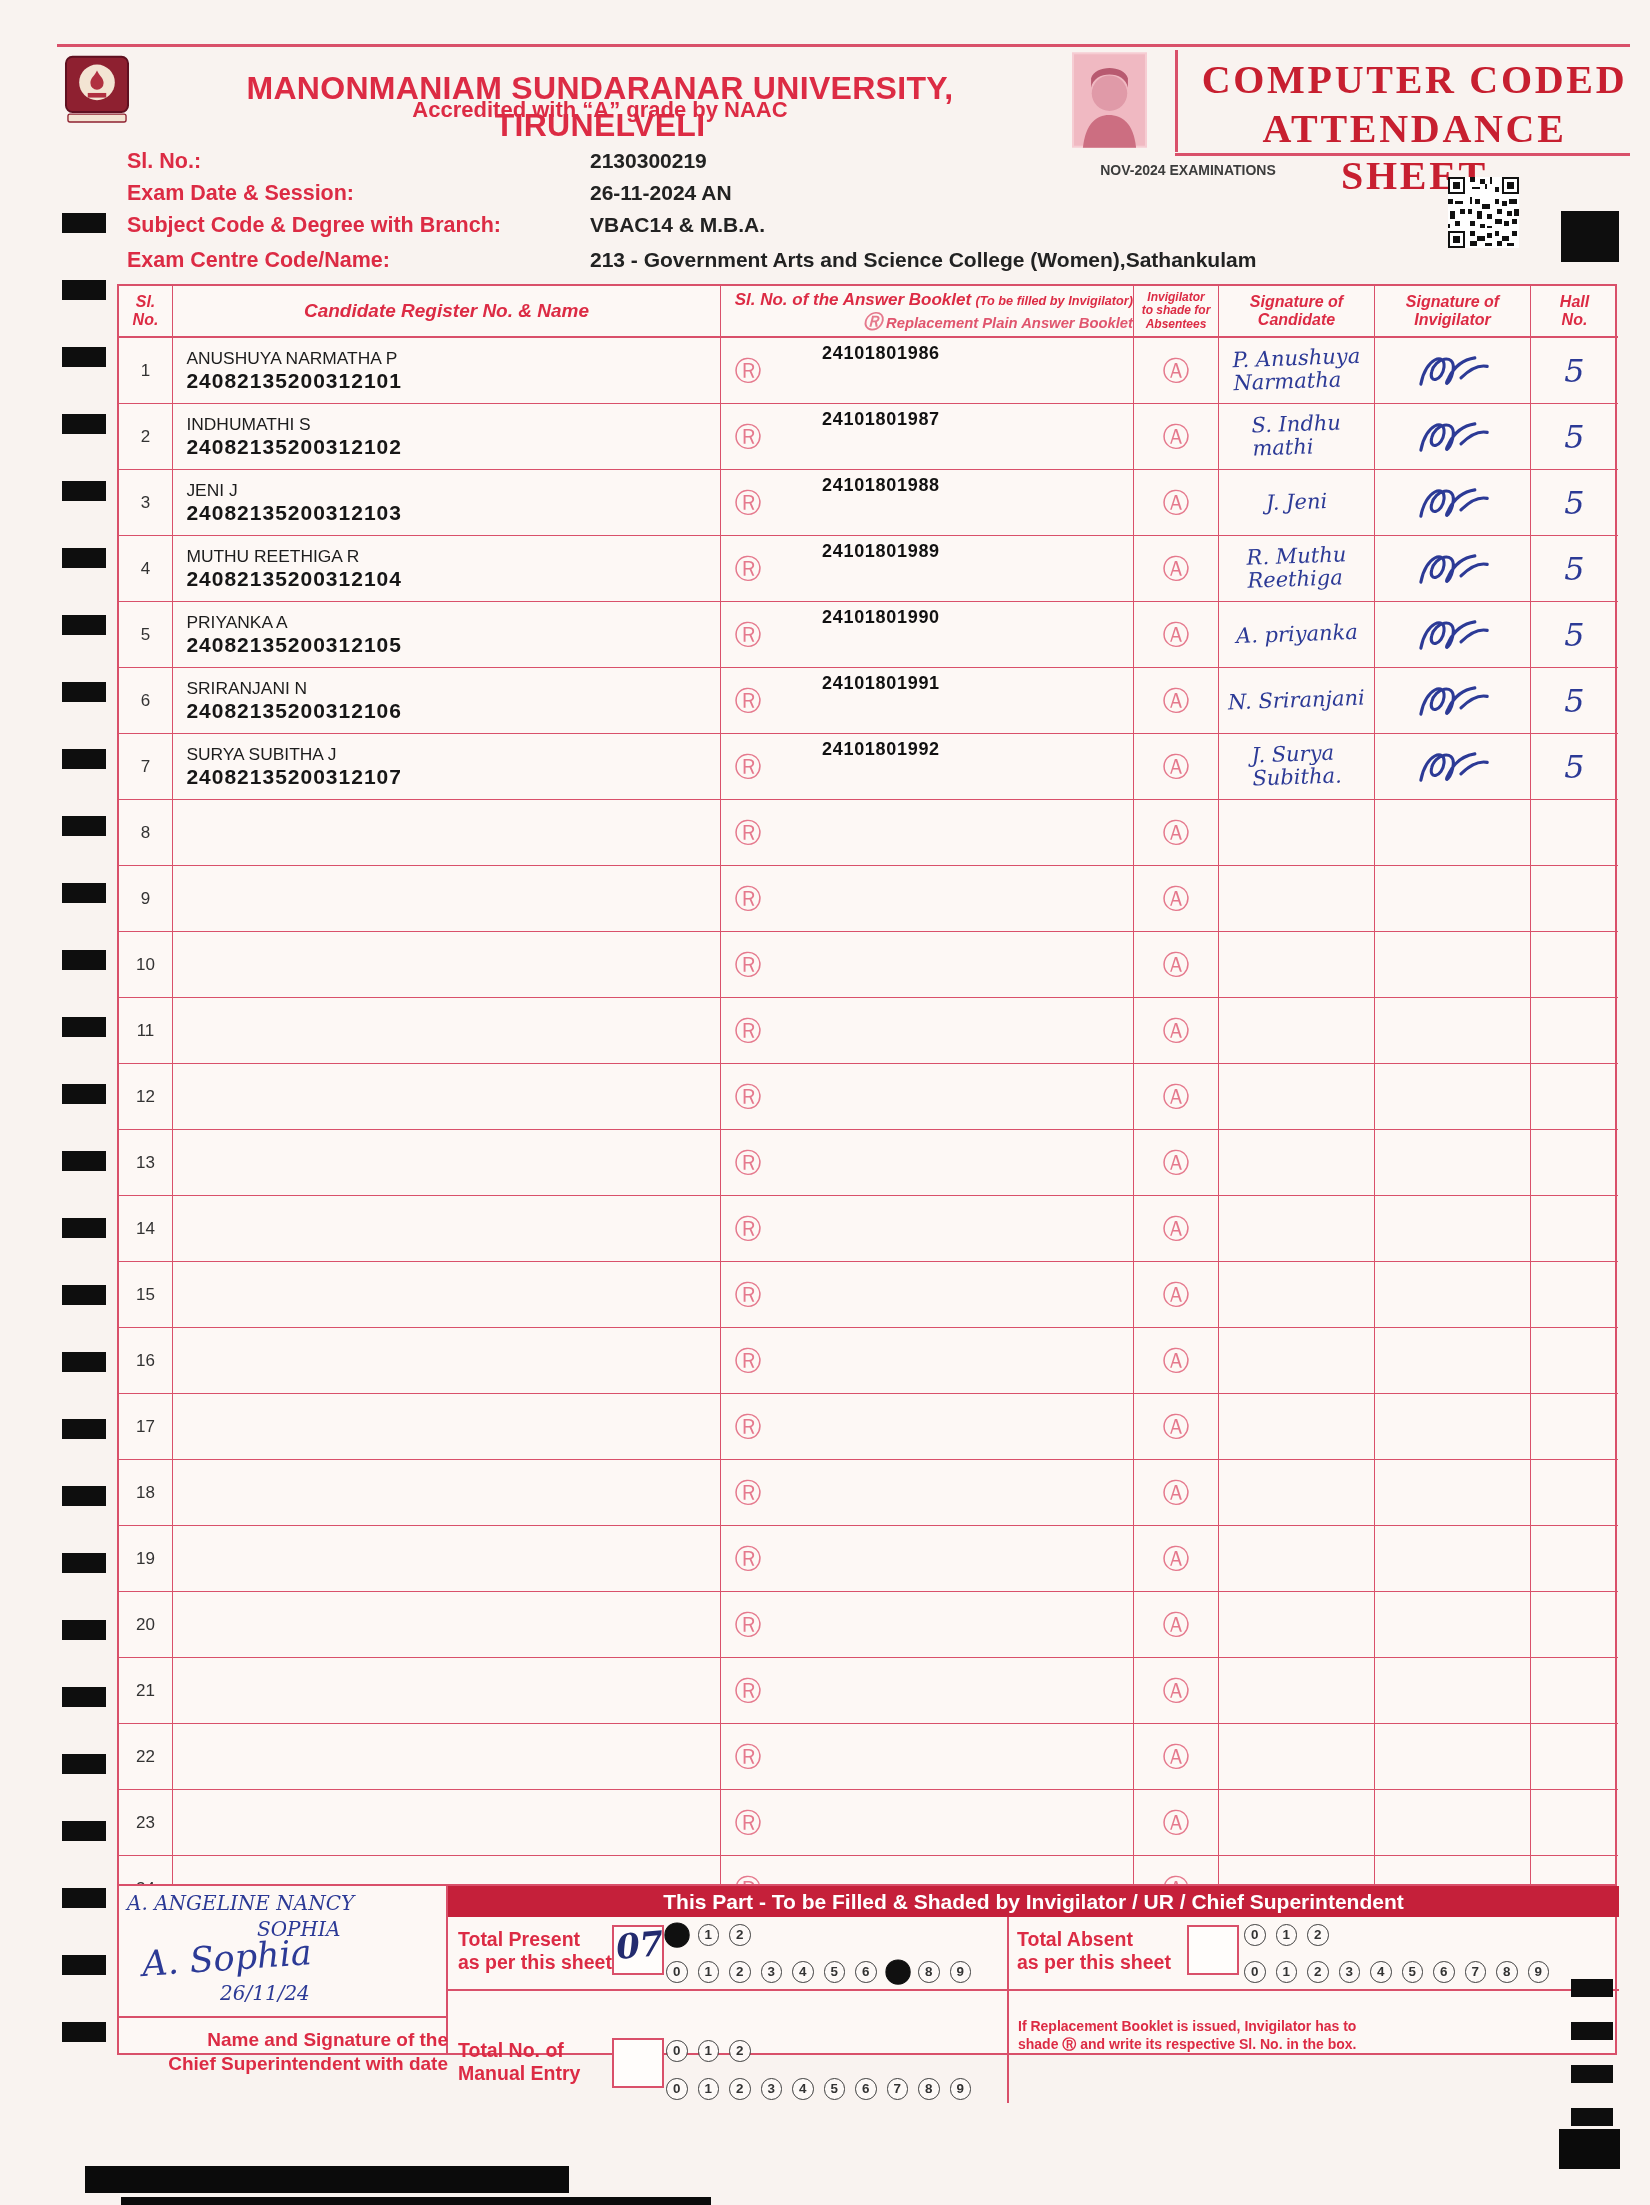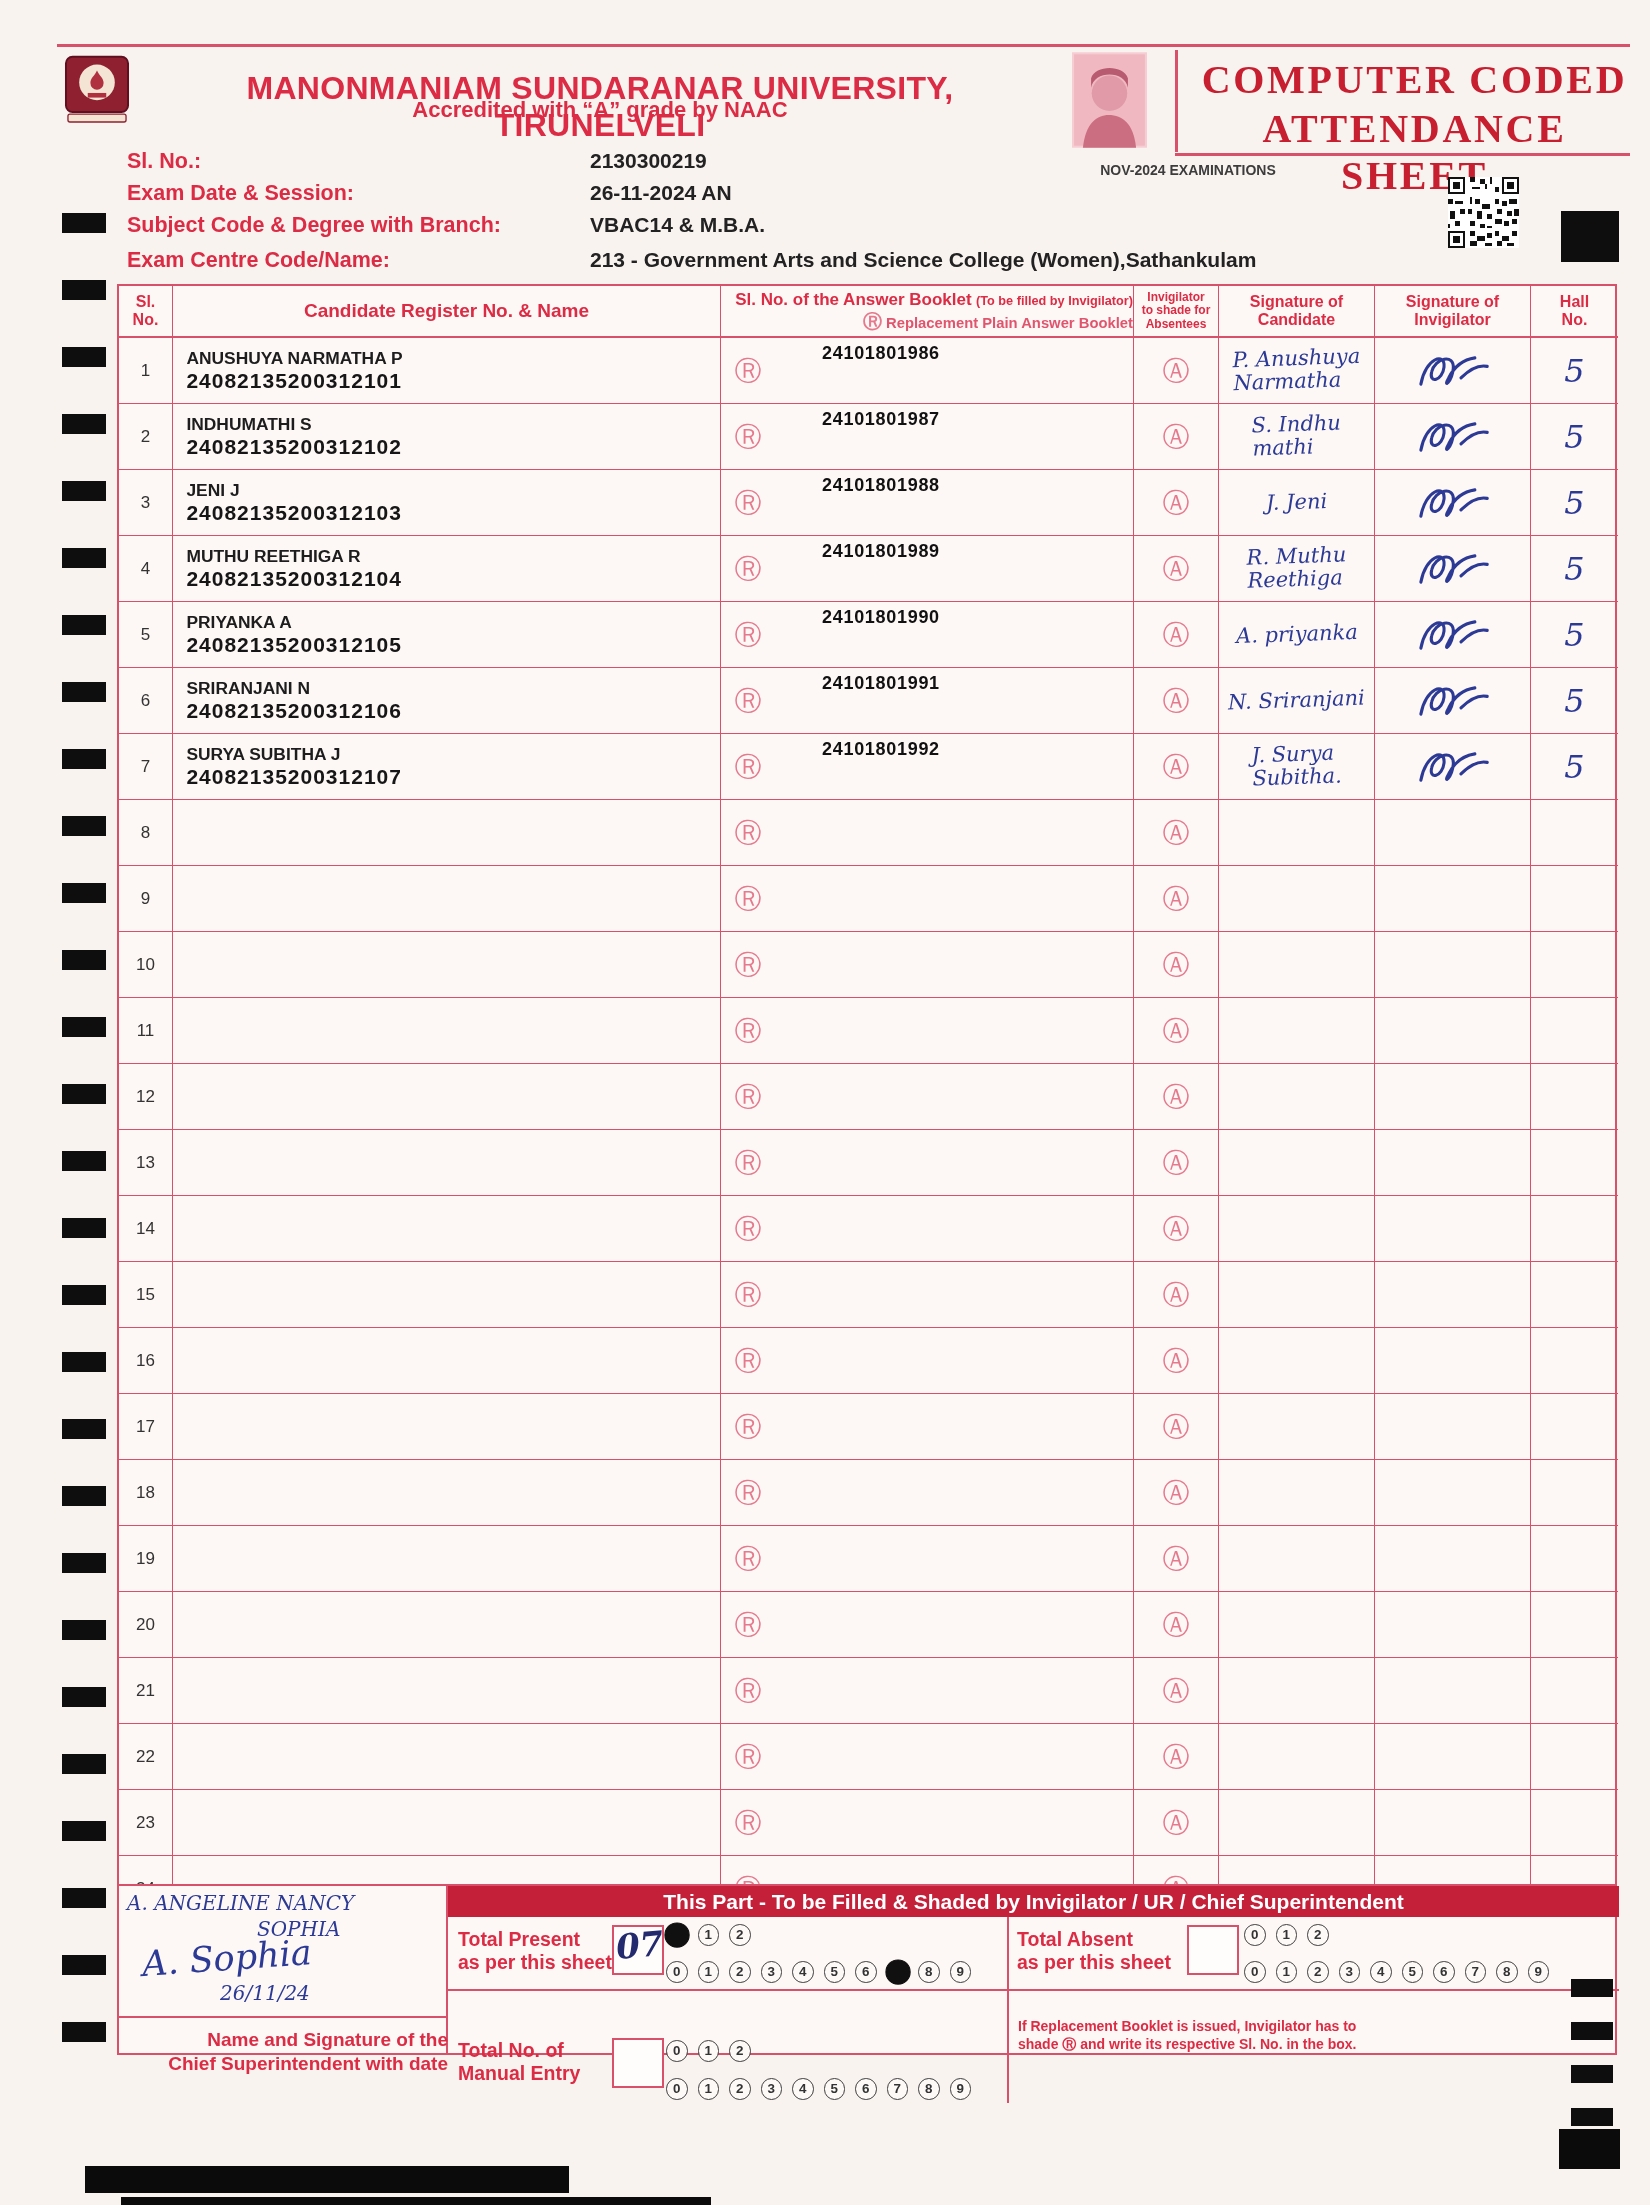--- a/index.html
+++ b/index.html
@@ -35,41 +35,41 @@
   .nov{ left:1094px; top:162px; width:188px; text-align:center; font-size:14px; font-weight:bold; color:#3c3c3c; }
   .qr{ left:1448px; top:177px; width:71px; height:71px; }
 
   .il{ position:absolute; left:127px; font-size:21.5px; font-weight:bold; color:var(--red,#dc2b44); }
   .iv{ position:absolute; left:590px; font-size:21px; font-weight:bold; color:#222; }
   .y1{ top:149px; } .y2{ top:181px; } .y3{ top:213px; } .y4{ top:248px; }
 
   
   .table{ left:117px; top:284px; width:1500px; border:2px solid var(--line,#d9506a); background:#fdf8f5; }
   .thead,.trow{ display:grid; grid-template-columns:54px 548px 413px 85px 156px 156px 87px; }
-  .thead{ height:52px; }
+  .thead{ height:52px;font-style:italic; }
   .th{ border-right:1.3px solid var(--line,#d9506a); border-bottom:2px solid var(--line,#d9506a);
        display:flex; flex-direction:column; justify-content:center; align-items:center; text-align:center;
        color:var(--red,#dc2b44); font-weight:bold; font-size:16px; line-height:1.12; }
   .th:last-child{ border-right:none; }
   .th-cand{ font-size:19px; }
   .th-booklet{ align-items:flex-end; text-align:left; padding-left:9.4px; }
   .bh1{ white-space:nowrap; }
   .bhmain{ font-size:17px; }
   .bhparen{ font-size:12.7px; font-weight:bold; }
   .bh2{ font-size:14.8px; font-weight:bold; color:#e0556e; margin-top:2.7px; }
   .bh2::first-letter{ font-size:19px; color:var(--pink,#e5798d); }
   .th-abs{ font-size:12px; }
 
   .trow{ height:66px; }
   .td{ position:relative; border-right:1.3px solid var(--line,#d9506a); border-bottom:1.3px solid var(--line,#d9506a); }
   .td:last-child{ border-right:none; }
   .trow:last-child .td{ border-bottom:none; }
   .sl{ display:flex; align-items:center; justify-content:center; font-size:17px; color:#333; }
   .namecell{ display:flex; flex-direction:column; justify-content:center; padding-left:13.4px; }
-  .cname{ font-size:17.4px; font-weight:bold; color:#1d1d1d; }
+  .cname{ font-size:17.4px; font-weight:normal; color:#1d1d1d; }
   .creg{ font-size:21px; font-weight:bold; color:#161616; letter-spacing:1px; }
   .rmark{ position:absolute; left:13.4px; top:50%; transform:translateY(-50%); font-size:27px; color:var(--pink,#e5798d); }
   .bookno{ position:absolute; left:101px; top:5.4px; font-size:18px; font-weight:bold; color:#111; letter-spacing:0.7px; }
   .acell,.sigc,.sigi,.hcell{ display:flex; align-items:center; justify-content:center; }
   .amark{ font-size:27px; color:var(--pink,#e5798d); }
   .hand{ font-family:"DejaVu Serif",serif; font-style:italic; color:var(--ink,#2c3a96); }
   .csig{ font-size:21px; line-height:1.1; transform:rotate(-2deg); text-align:left; }
   .hallno{ font-size:32px; }
 
   

